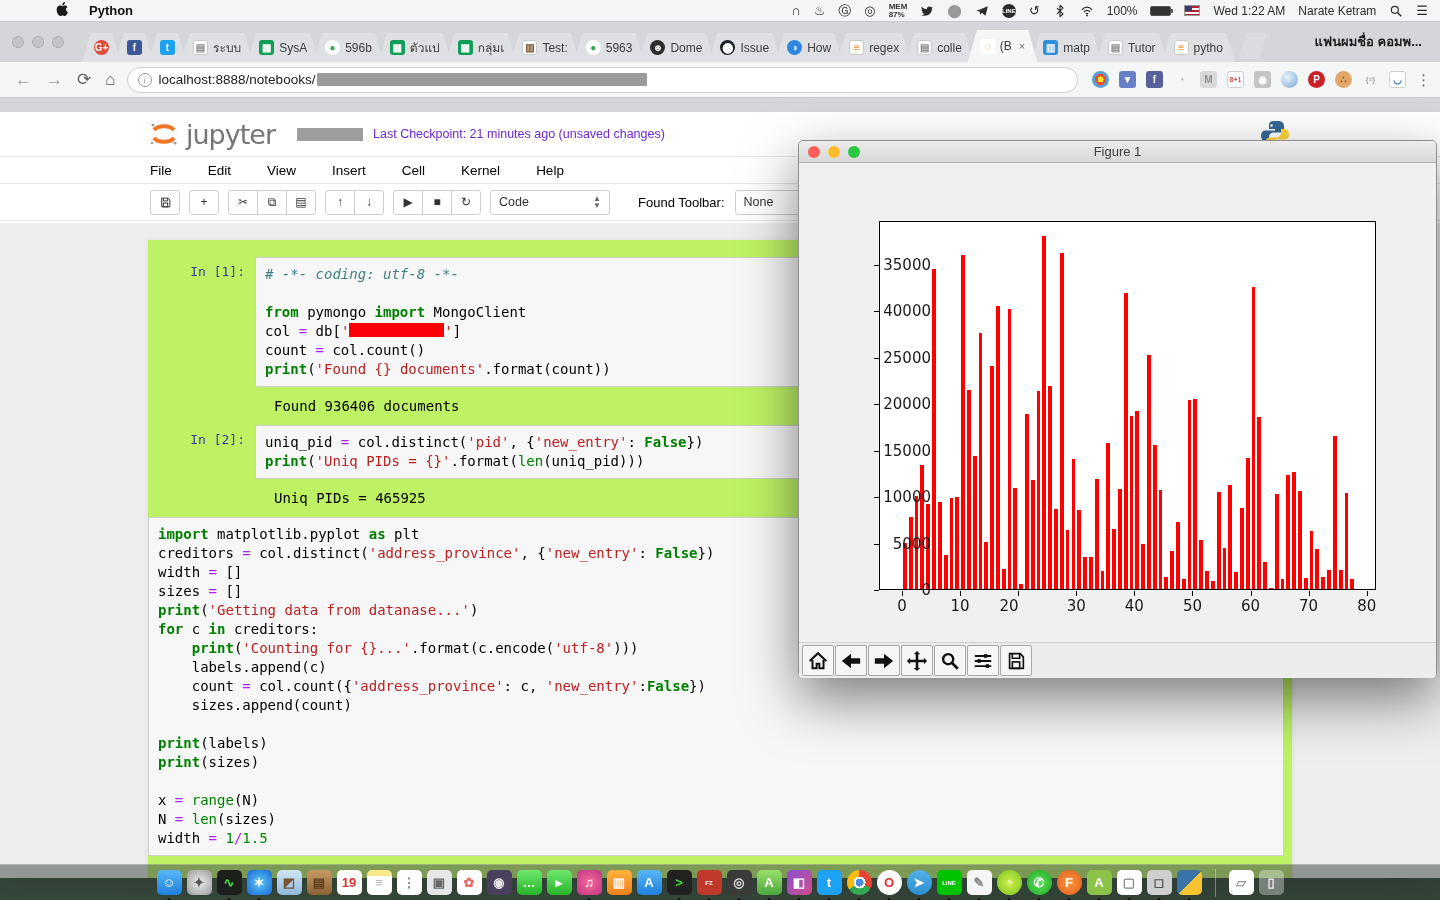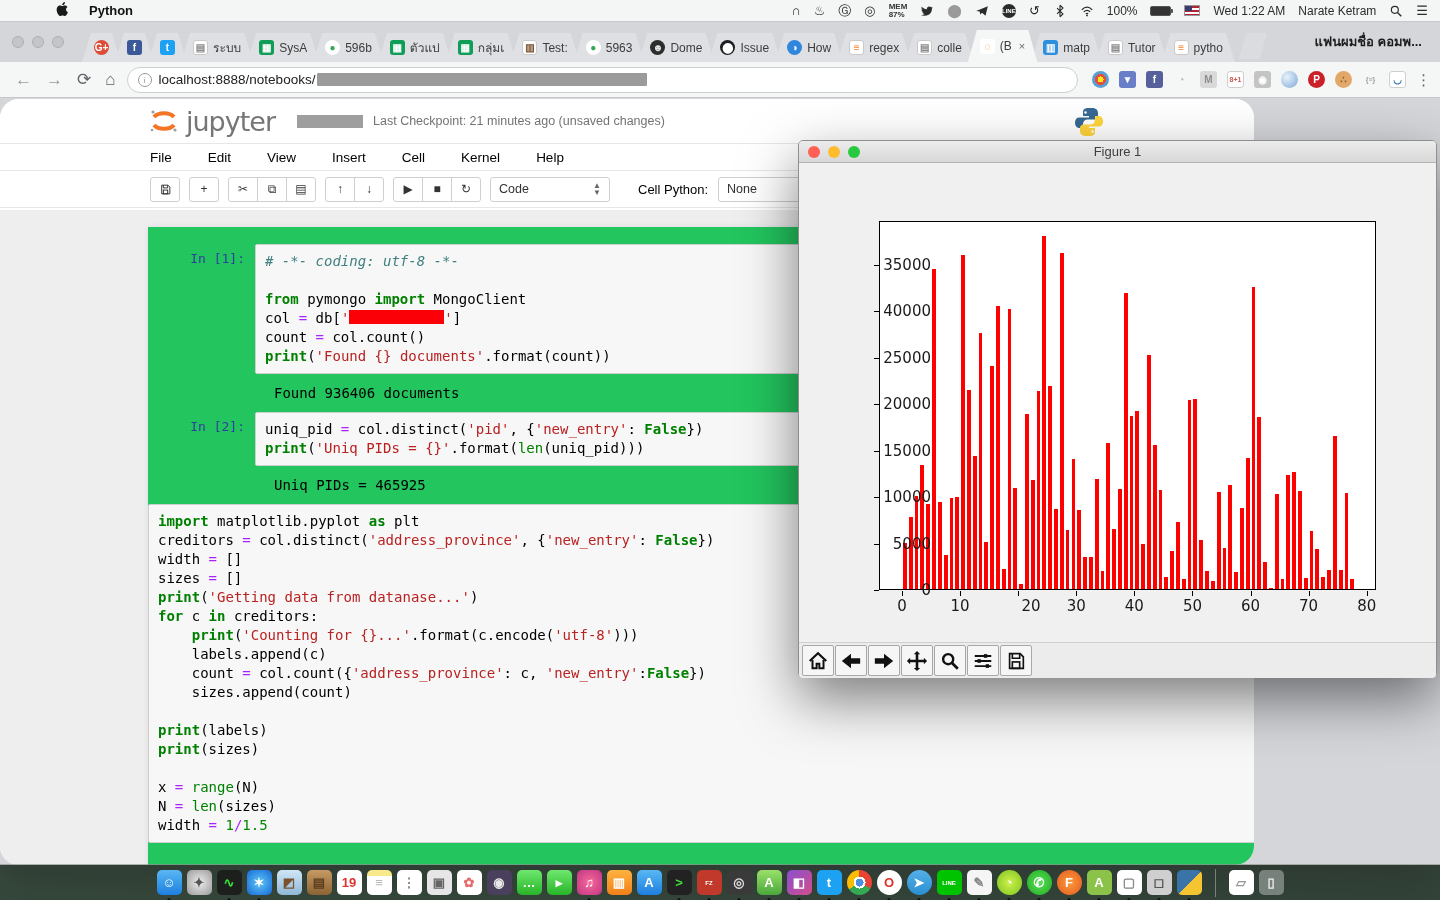--- a/index.html
+++ b/index.html
@@ -38,39 +38,39 @@
   .navbtn { font-size:17px; color:#9a9a9a; margin:0 7px; }
   .navbtn.dark { color:#5f6368; }
   #urlbox { flex:1; max-width:975px; height:26px; background:#fff; border:1px solid #cdcfd2; border-radius:13px; display:flex; align-items:center; padding:0 10px; margin-left:4px; font-size:13.5px; color:#202124; }
   .info-i { width:14px; height:14px; border:1px solid #9a9a9a; border-radius:50%; color:#9a9a9a; font-size:9px; display:flex; align-items:center; justify-content:center; margin-right:7px; font-style:italic; font-family:"Liberation Serif",serif; }
   .url-redact { display:inline-block; width:330px; height:13px; background:#9b9b9b; margin-left:2px; border-radius:1px; }
   #extensions { display:flex; align-items:center; gap:10px; margin-left:14px; }
   .ext { width:17px; height:17px; border-radius:3px; display:flex; align-items:center; justify-content:center; font-size:10px; font-weight:bold; }
   .menu-dots { color:#5f6368; font-size:15px; margin-left:10px; letter-spacing:1px; }
 
   
-  #notebook { position:absolute; left:0; top:77px; width:1254px; height:766px; background:#ffffff; overflow:hidden;border-radius:19px; }
+  #notebook { position:absolute; left:0; top:90px; width:1440px; height:766px; background:#ffffff; overflow:hidden; }
   #nb-header { height:44px; background:#fff; display:flex; align-items:center; padding-left:148px; position:relative; }
   .jlogo-text { font-size:27px; color:#767677; letter-spacing:-1px; margin-left:6px; font-family:"DejaVu Sans",sans-serif; }
   .title-redact { width:66px; height:13px; background:#9e9e9e; margin-left:22px; }
-  .checkpoint { font-size:12.5px; color:#737373; margin-left:10px; }
+  .checkpoint { font-size:12.5px; color:#6d28d9; margin-left:10px; }
   .pylogo { position:absolute; right:148px; top:6px; }
   #nb-menu { height:28px; background:#fff; border-top:1px solid #e7e7e7; border-bottom:1px solid #e7e7e7; display:flex; align-items:center; padding-left:150px; }
   #nb-menu .mitem { font-size:13.5px; color:#000; margin-right:36px; }
   #nb-toolbar { height:37px; background:#fff; border-bottom:1px solid #e7e7e7; display:flex; align-items:center; padding-left:150px; gap:10px; }
   .tgroup { display:flex; }
   .tbtn { width:30px; height:25px; background:#fff; border:1px solid #cfcfcf; display:flex; align-items:center; justify-content:center; font-size:12px; color:#333; margin-right:-1px; }
   .tbtn:first-child { border-radius:3px 0 0 3px; }
   .tbtn:last-child { border-radius:0 3px 3px 0; }
   .tbtn.single { border-radius:3px; }
   .nb-select { height:25px; border:1px solid #cfcfcf; border-radius:3px; background:#fff; font-size:12.5px; color:#333; display:flex; align-items:center; padding:0 8px; position:relative; }
   .nb-select .arrows { margin-left:auto; font-size:8px; color:#666; line-height:7px; padding-left:22px; }
   .ctb-label { font-size:13px; color:#000; margin-left:18px; }
   #nb-page { position:absolute; left:0; top:111px; width:1440px; height:655px; background:#eeeeee; }
-  #cells { position:absolute; left:148px; top:17px; width:1144px; height:640px; background:#22c55e; padding:12px 0; overflow:hidden; box-shadow:0 0 6px rgba(0,0,0,.08); }
+  #cells { position:absolute; left:148px; top:17px; width:1144px; height:640px; background:#bef264; padding:12px 0; overflow:hidden; box-shadow:0 0 6px rgba(0,0,0,.08); }
   .cell { display:flex; padding:5px 8px 5px 0; }
   .prompt { width:107px; flex:none; text-align:right; padding-right:10px; font-family:"DejaVu Sans Mono",monospace; font-size:13px; color:#303f9f; padding-top:7px; }
   .inputarea { flex:1; border:1px solid #cfcfcf; background:#f7f7f7; border-radius:2px; padding:7px 9px; font-family:"DejaVu Sans Mono",monospace; font-size:14px; line-height:19px; color:#000; }
   .codeline { white-space:pre; min-height:19px; }
   .outputarea { margin-left:117px; padding:6px 9px; font-family:"DejaVu Sans Mono",monospace; font-size:14px; color:#000; white-space:pre; }
   .tk-k { color:#008000; font-weight:bold; }
   .tk-s { color:#BA2121; }
   .tk-c { color:#408080; font-style:italic; }
   .tk-n { color:#080; }
   .tk-o { color:#AA22FF; }
@@ -329,21 +329,21 @@
           </div>
           <div class="tgroup">
             <div class="tbtn">▶</div>
             <div class="tbtn">■</div>
             <div class="tbtn">↻</div>
           </div>
           <div class="nb-select" style="width: 120px;">
             <span>Code</span>
             <span class="arrows">▲<br>▼</span>
           </div>
-          <span class="ctb-label">Cell Python:</span>
+          <span class="ctb-label">Found Toolbar:</span>
           <div class="nb-select" style="width: 120px;">
             <span>None</span>
             <span class="arrows">▲<br>▼</span>
           </div>
         </div>
       <div id="nb-page">
         <div id="cells">
             <div class="cell">
               <div class="prompt">In [1]:</div>
               <div class="inputarea">
@@ -494,21 +494,21 @@
           <span class="ytick-label" style="top: 194.632px;">25000</span>
           <span class="ytick-mark" style="top: 194.632px;"></span>
           <span class="ytick-label" style="top: 148.159px;">40000</span>
           <span class="ytick-mark" style="top: 148.159px;"></span>
           <span class="ytick-label" style="top: 101.685px;">35000</span>
           <span class="ytick-mark" style="top: 101.685px;"></span>
           <span class="xtick-label" style="left: 103.003px;">0</span>
           <span class="xtick-mark" style="left: 103.003px;"></span>
           <span class="xtick-label" style="left: 161.091px;">10</span>
           <span class="xtick-mark" style="left: 161.091px;"></span>
-          <span class="xtick-label" style="left: 232px;">20</span>
+          <span class="xtick-label" style="left: 210px;">20</span>
           <span class="xtick-mark" style="left: 219.179px;"></span>
           <span class="xtick-label" style="left: 277.266px;">30</span>
           <span class="xtick-mark" style="left: 277.266px;"></span>
           <span class="xtick-label" style="left: 335.354px;">40</span>
           <span class="xtick-mark" style="left: 335.354px;"></span>
           <span class="xtick-label" style="left: 393.442px;">50</span>
           <span class="xtick-mark" style="left: 393.442px;"></span>
           <span class="xtick-label" style="left: 451.53px;">60</span>
           <span class="xtick-mark" style="left: 451.53px;"></span>
           <span class="xtick-label" style="left: 509.618px;">70</span>

